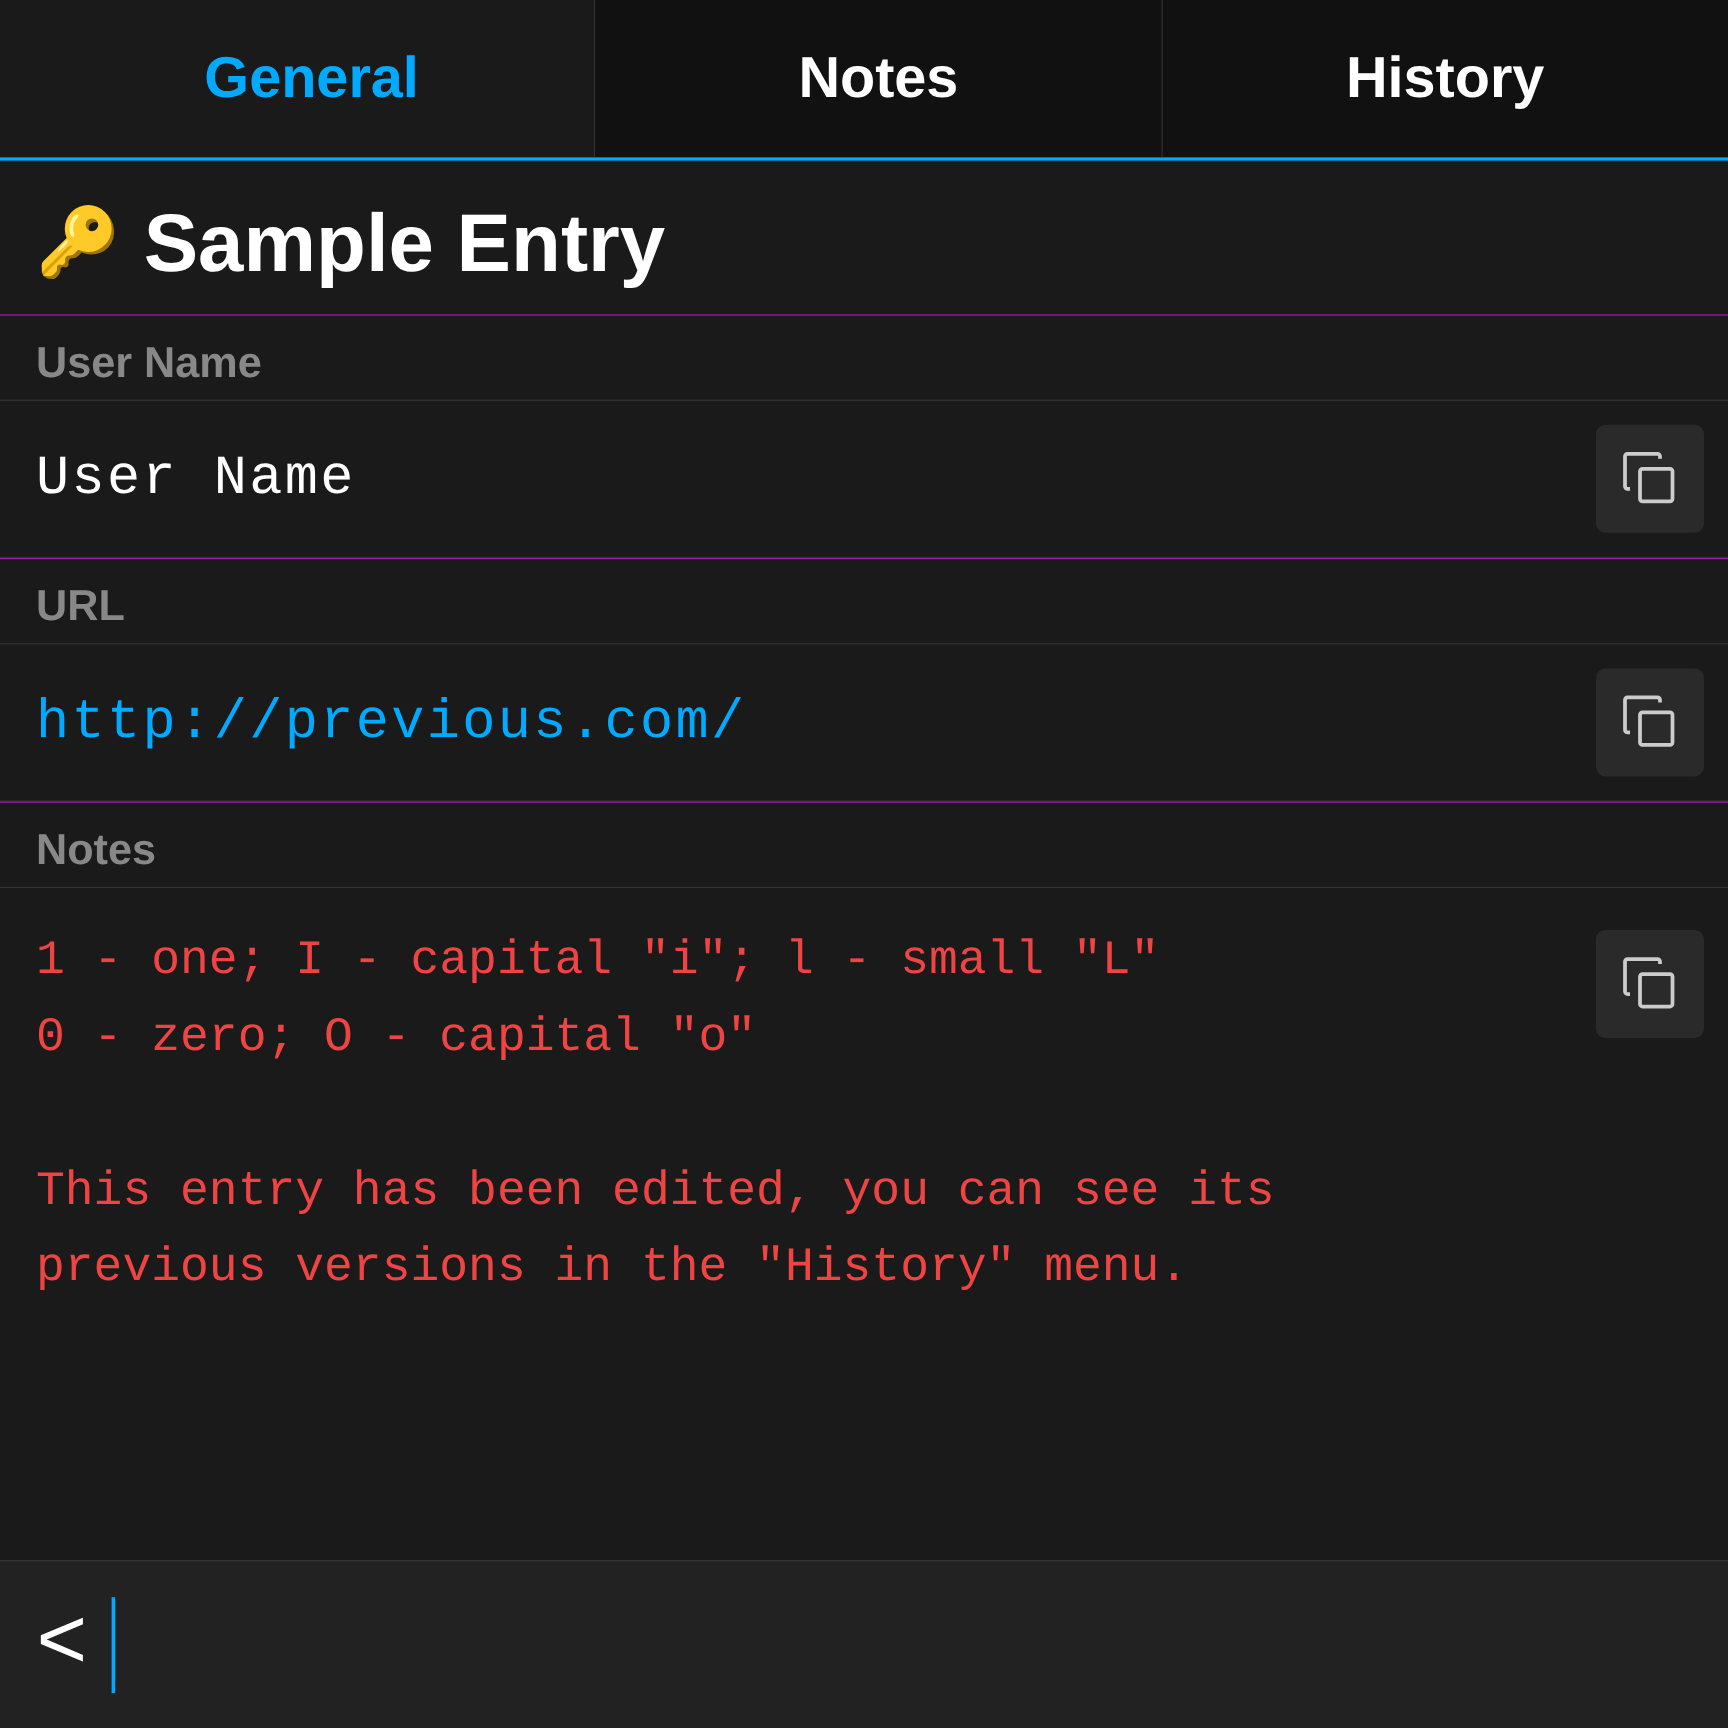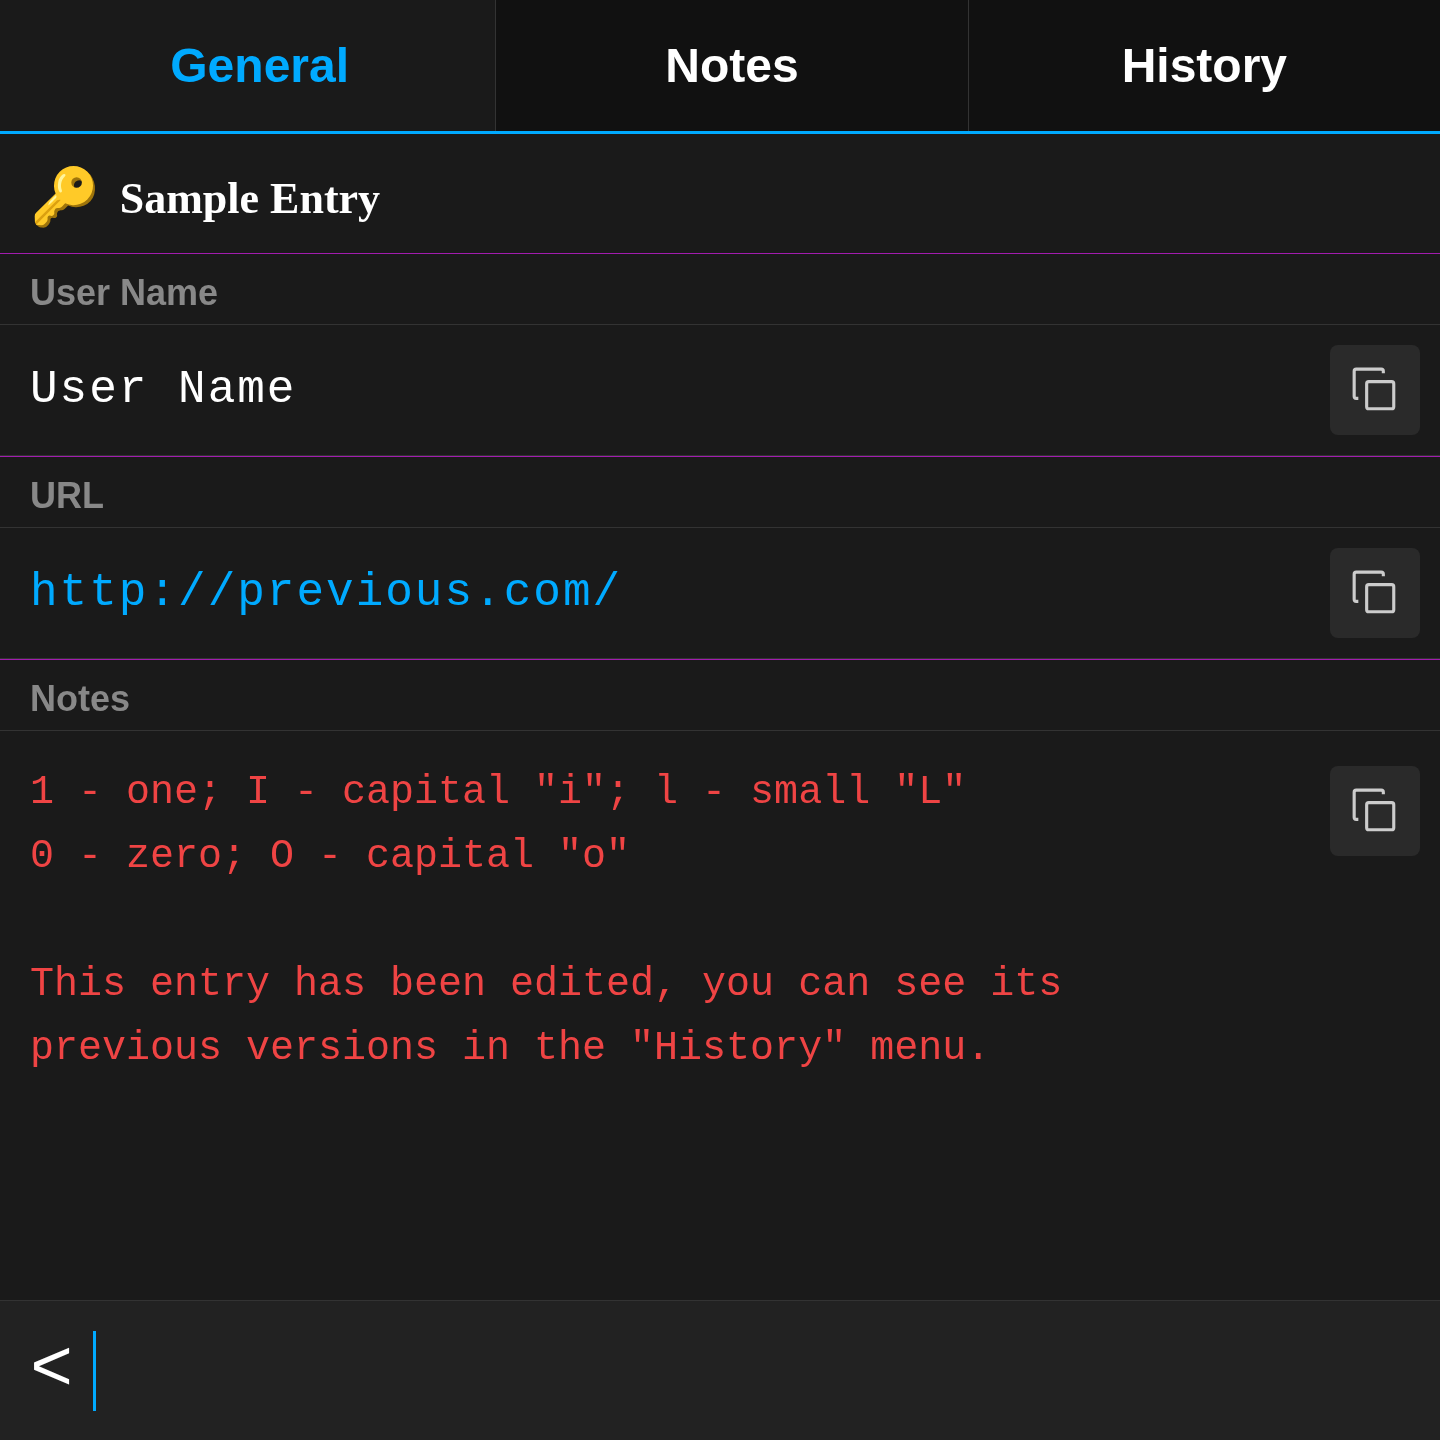--- a/index.html
+++ b/index.html
@@ -67,24 +67,24 @@
       padding: 30px 30px 20px 30px;
       gap: 20px;
     }
 
     .key-icon {
       font-size: 56px;
       color: #cccccc;
     }
 
     .entry-title {
-      font-size: 44px;
+      font-size: 68px;
       font-weight: bold;
       color: #ffffff;
-      font-family: Liberation Serif, serif;
+      font-family: Liberation Sans, sans-serif;
     }
 
     
     .field-section {
       border-top: 1px solid #a21caf;
     }
 
     .field-label {
       padding: 18px 30px 10px 30px;
       font-size: 36px;

